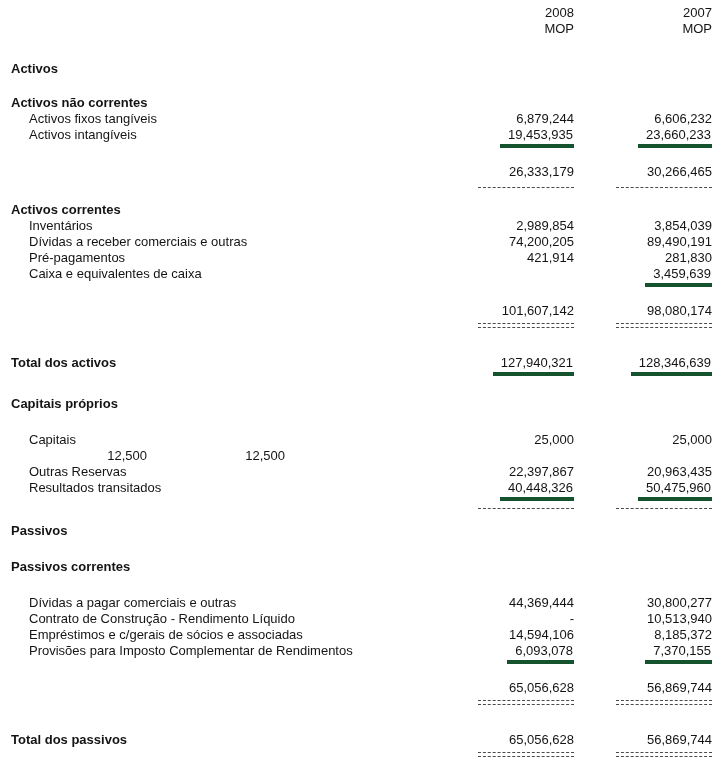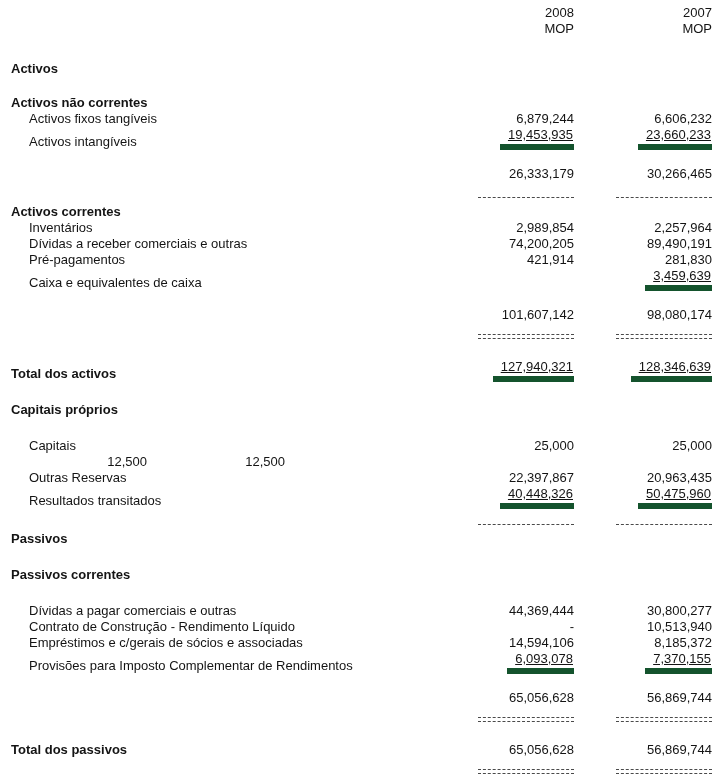--- a/index.html
+++ b/index.html
@@ -9,33 +9,32 @@
     height: 780px;
     background: #ffffff;
     font-family: "Liberation Sans", sans-serif;
     font-size: 13px;
     color: #141414;
     overflow: hidden;
   }
   .doc { padding: 5px 15px 0 9px; }
   .row {
     display: flex;
-    align-items: flex-end;
+    align-items: flex-start;
     line-height: 16px;
     min-height: 16px;
   }
   .label { flex: 1 1 auto; padding-left: 2px; white-space: nowrap; }
   .label.ind { padding-left: 20px; }
   .sec .label, .total .label { font-weight: bold; }
   .val { flex: 0 0 138px; text-align: right; white-space: nowrap; }
   .u {
     display: inline-block;
-    border-bottom: 6px solid #14532d;
+    border-bottom: 4px solid #14532d;
     padding: 0 1px 1px 8px;
-    text-decoration: underline;
   }
   .dash {
     width: 96px;
     margin-left: auto;
     border-top: 1px dashed #4a4a4a;
     height: 0;
     margin-top: 7px;
   }
   .dash2 {
     width: 96px;
@@ -109,21 +108,21 @@
 
   <div class="row sec mt6">
     <div class="label">Activos correntes</div>
     <div class="val"></div>
     <div class="val"></div>
   </div>
 
   <div class="row">
     <div class="label ind">Inventários</div>
     <div class="val">2,989,854</div>
-    <div class="val">2,257,964</div>
+    <div class="val">3,854,039</div>
   </div>
 
   <div class="row">
     <div class="label ind">Dívidas a receber comerciais e outras</div>
     <div class="val">74,200,205</div>
     <div class="val">89,490,191</div>
   </div>
 
   <div class="row">
     <div class="label ind">Pré-pagamentos</div>

